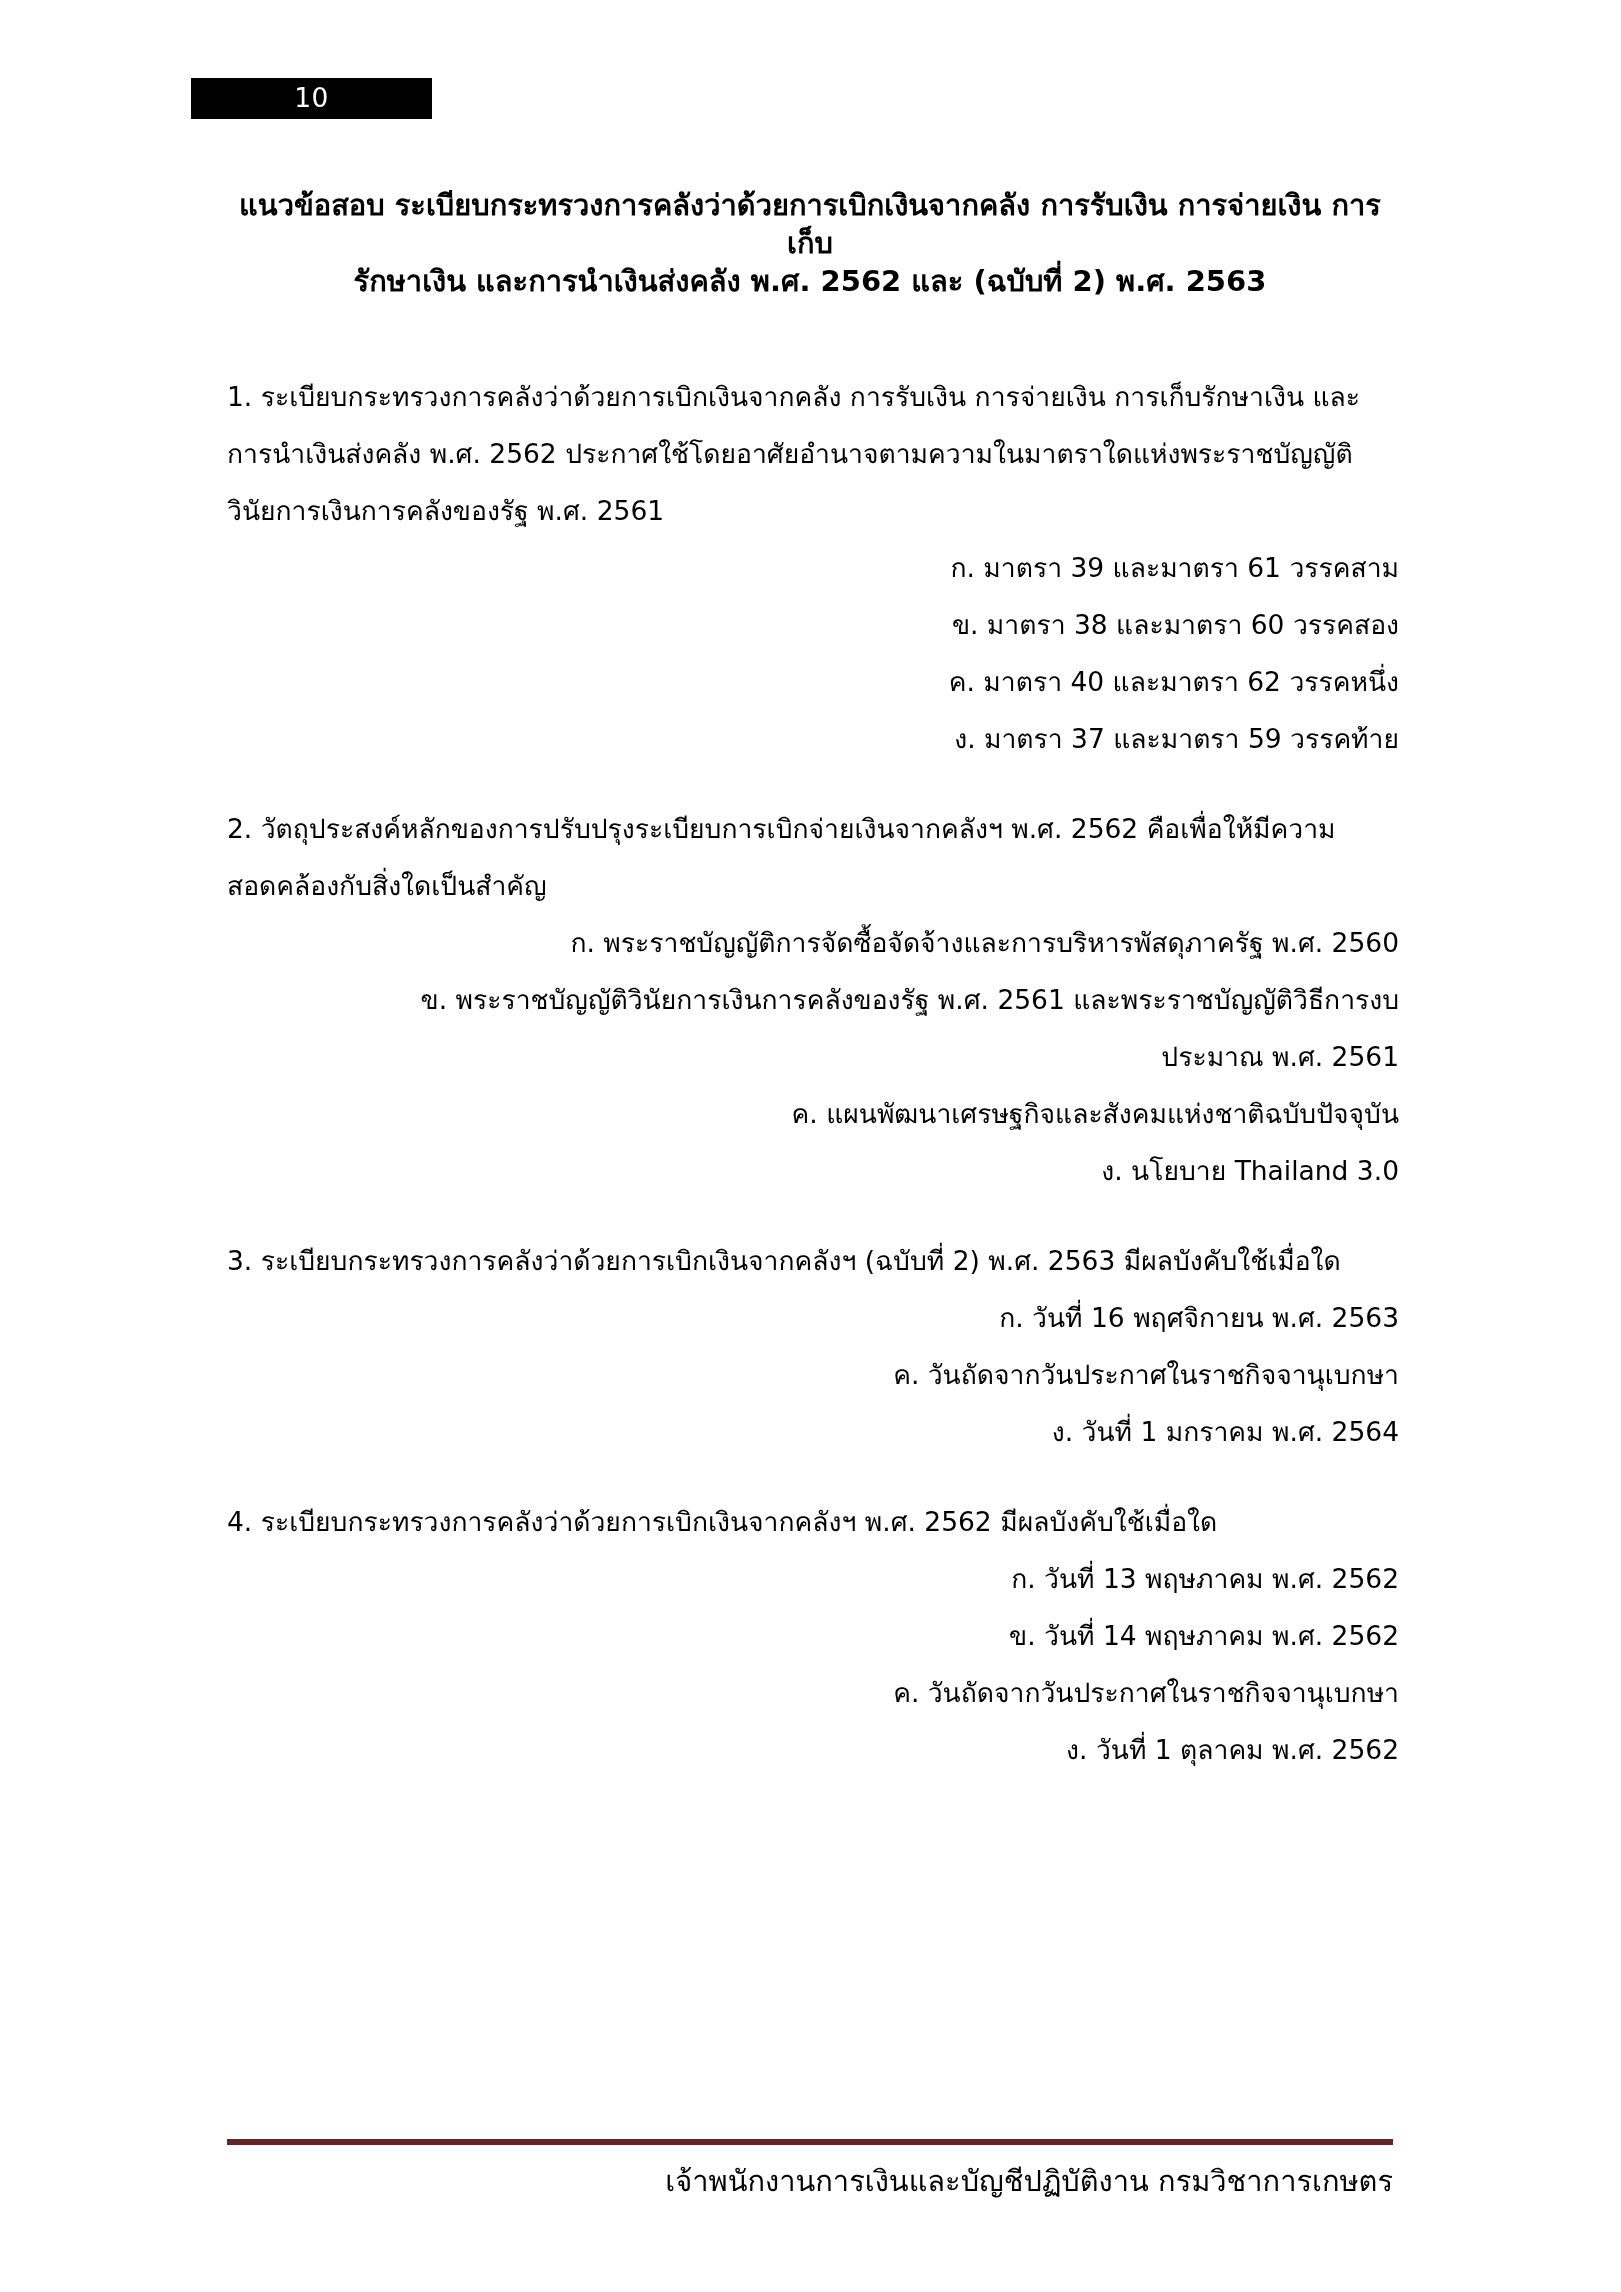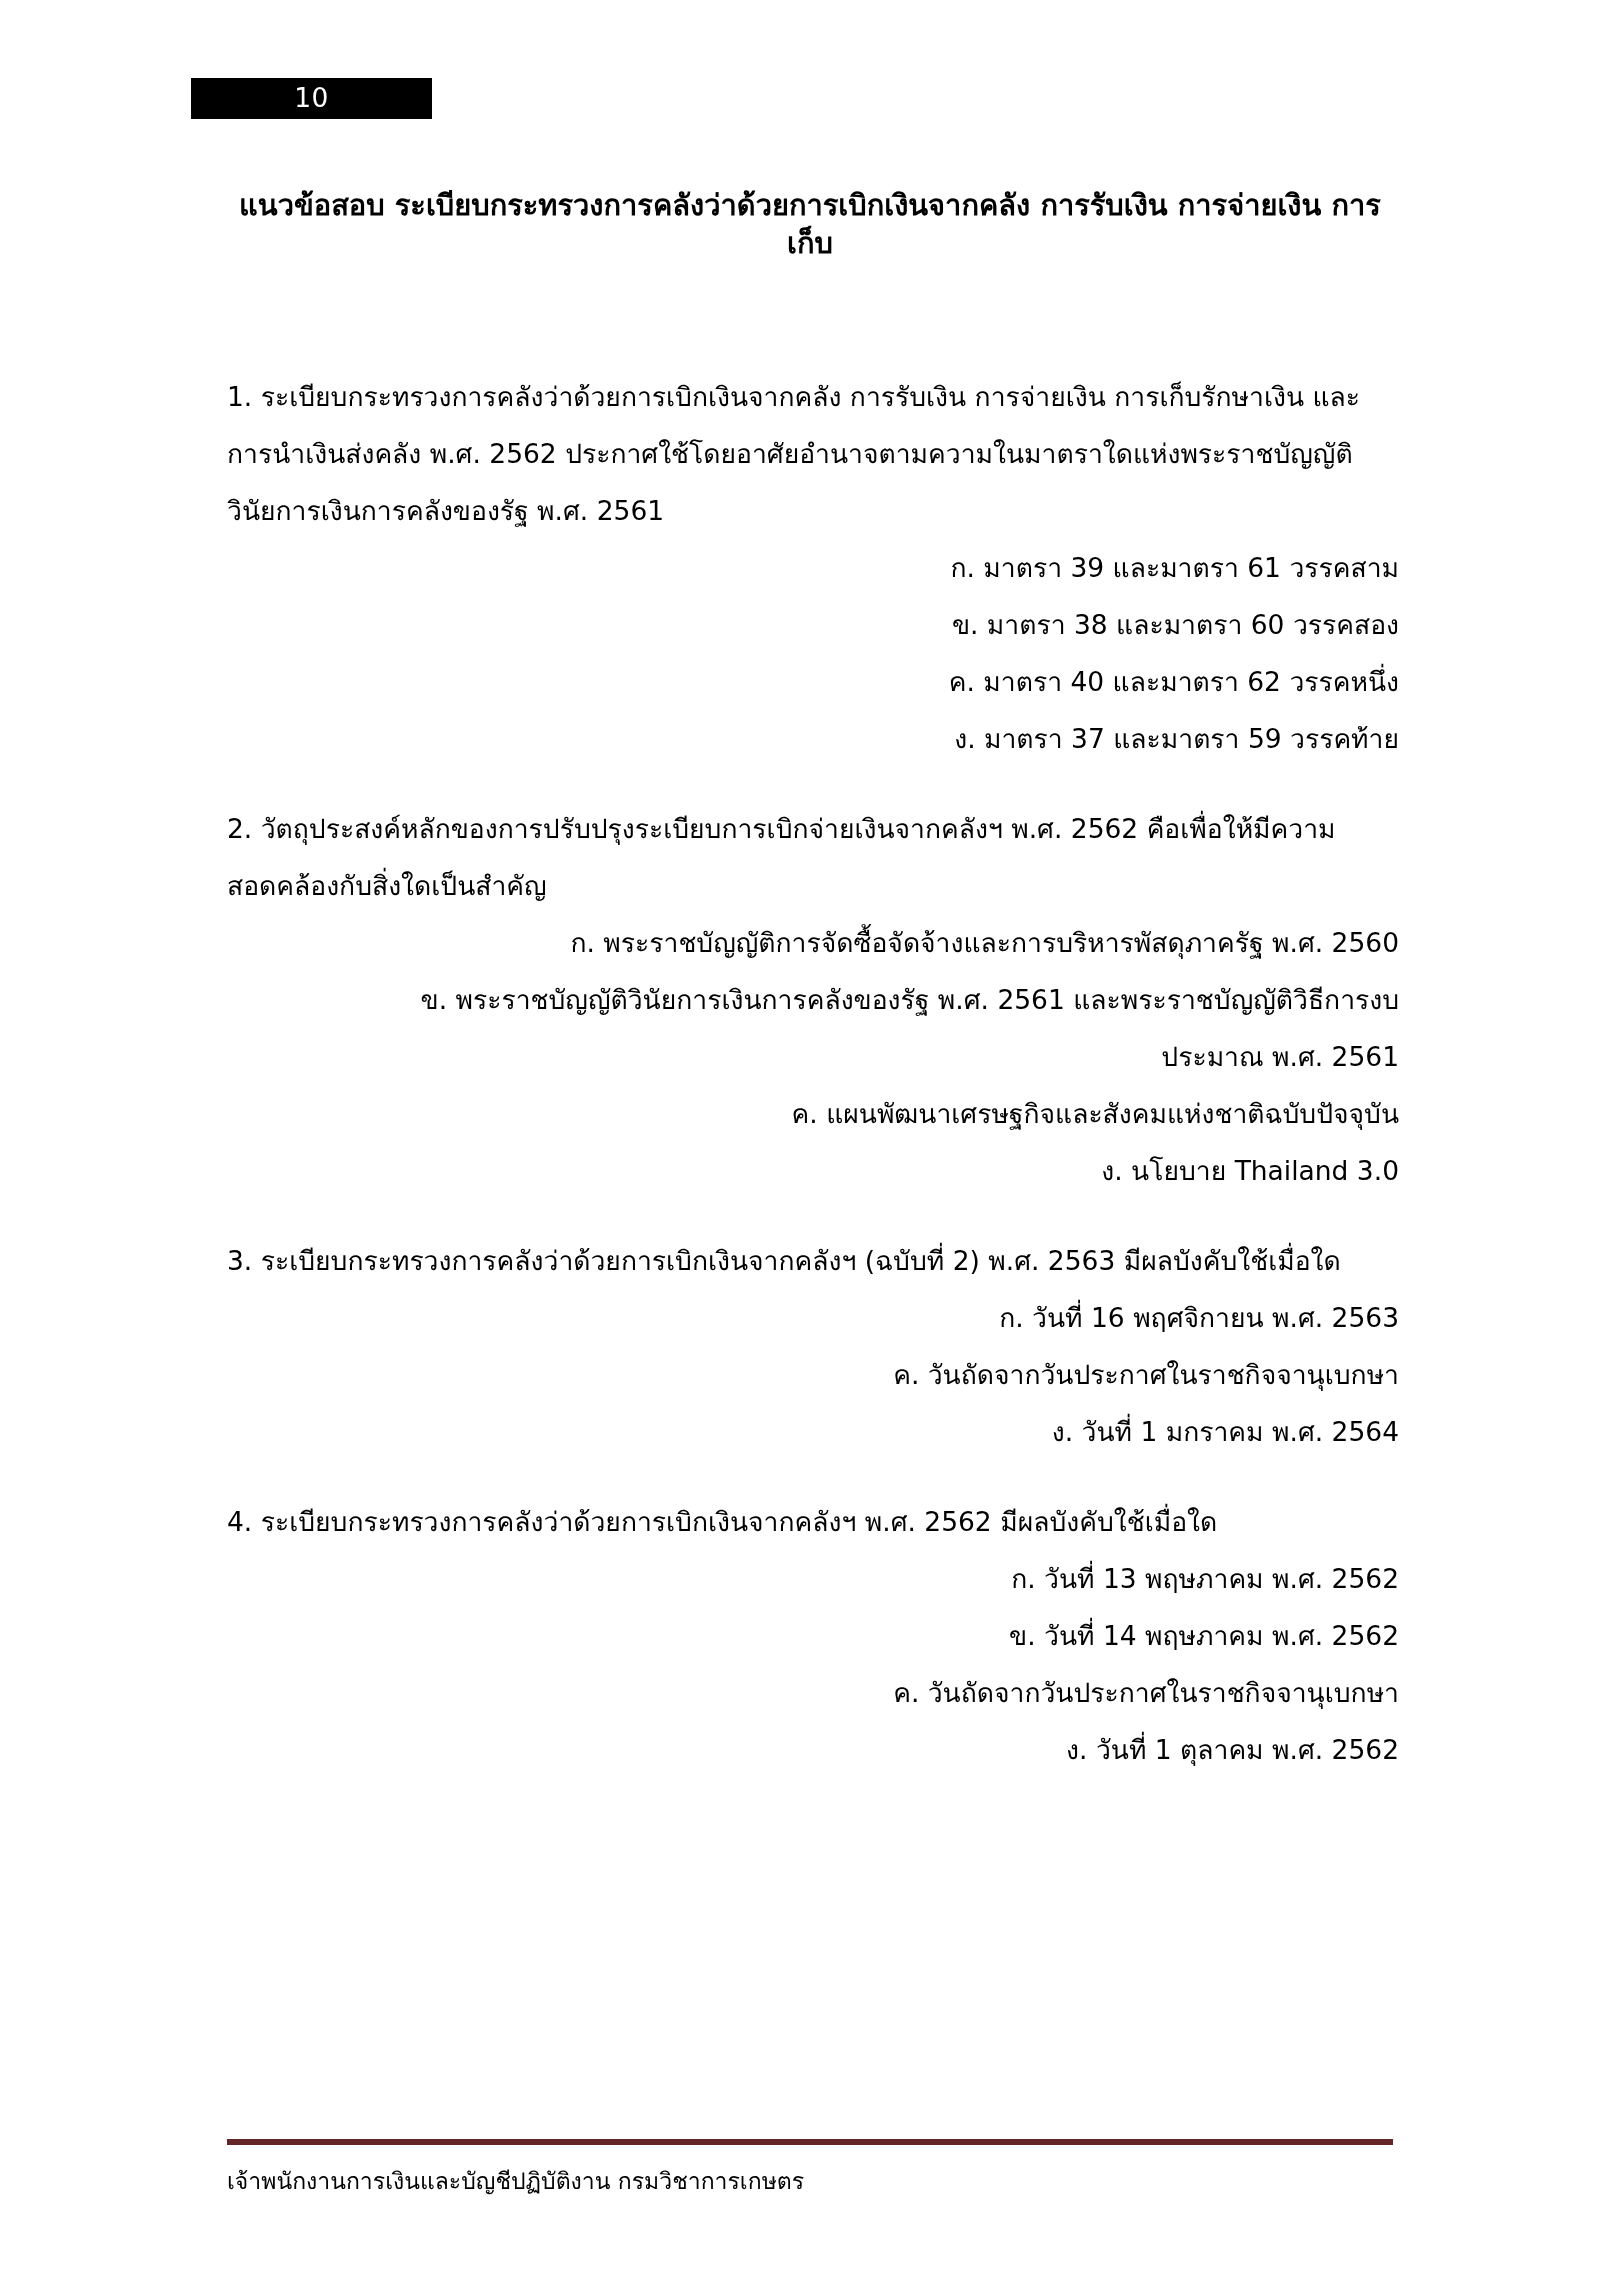--- a/index.html
+++ b/index.html
@@ -88,36 +88,37 @@
     top: 2139px;
     width: 1166px;
     height: 5.9px;
     background: #632525;
   }
   .footer-text {
     position: absolute;
     left: 227px;
     top: 2162px;
     width: 1166px;
-    text-align: left;
-    font-size: 23px;
+    text-align: right;
+    font-size: 29px;
     line-height: 39px;
   }
 </style>
 </head>
 <body>
 
 <div class="page">
 
   <div class="pagenum-wrap">
     <div class="pagenum-box">10</div>
   </div>
 
   <div class="doc-title">
     <span class="tline">แนวข้อสอบ ระเบียบกระทรวงการคลังว่าด้วยการเบิกเงินจากคลัง การรับเงิน การจ่ายเงิน การเก็บ</span>
+    <span class="tline">รักษาเงิน และการนำเงินส่งคลัง พ.ศ. 2562 และ (ฉบับที่ 2) พ.ศ. 2563</span>
   </div>
 
   <div class="content">
       <div class="qblock">
         <p class="qstem">1. ระเบียบกระทรวงการคลังว่าด้วยการเบิกเงินจากคลัง การรับเงิน การจ่ายเงิน การเก็บรักษาเงิน และการนำเงินส่งคลัง พ.ศ. 2562 ประกาศใช้โดยอาศัยอำนาจตามความในมาตราใดแห่งพระราชบัญญัติวินัยการเงินการคลังของรัฐ พ.ศ. 2561</p>
         <p class="choice">ก. มาตรา 39 และมาตรา 61 วรรคสาม</p>
         <p class="choice">ข. มาตรา 38 และมาตรา 60 วรรคสอง</p>
         <p class="choice">ค. มาตรา 40 และมาตรา 62 วรรคหนึ่ง</p>
         <p class="choice">ง. มาตรา 37 และมาตรา 59 วรรคท้าย</p>
       </div>

